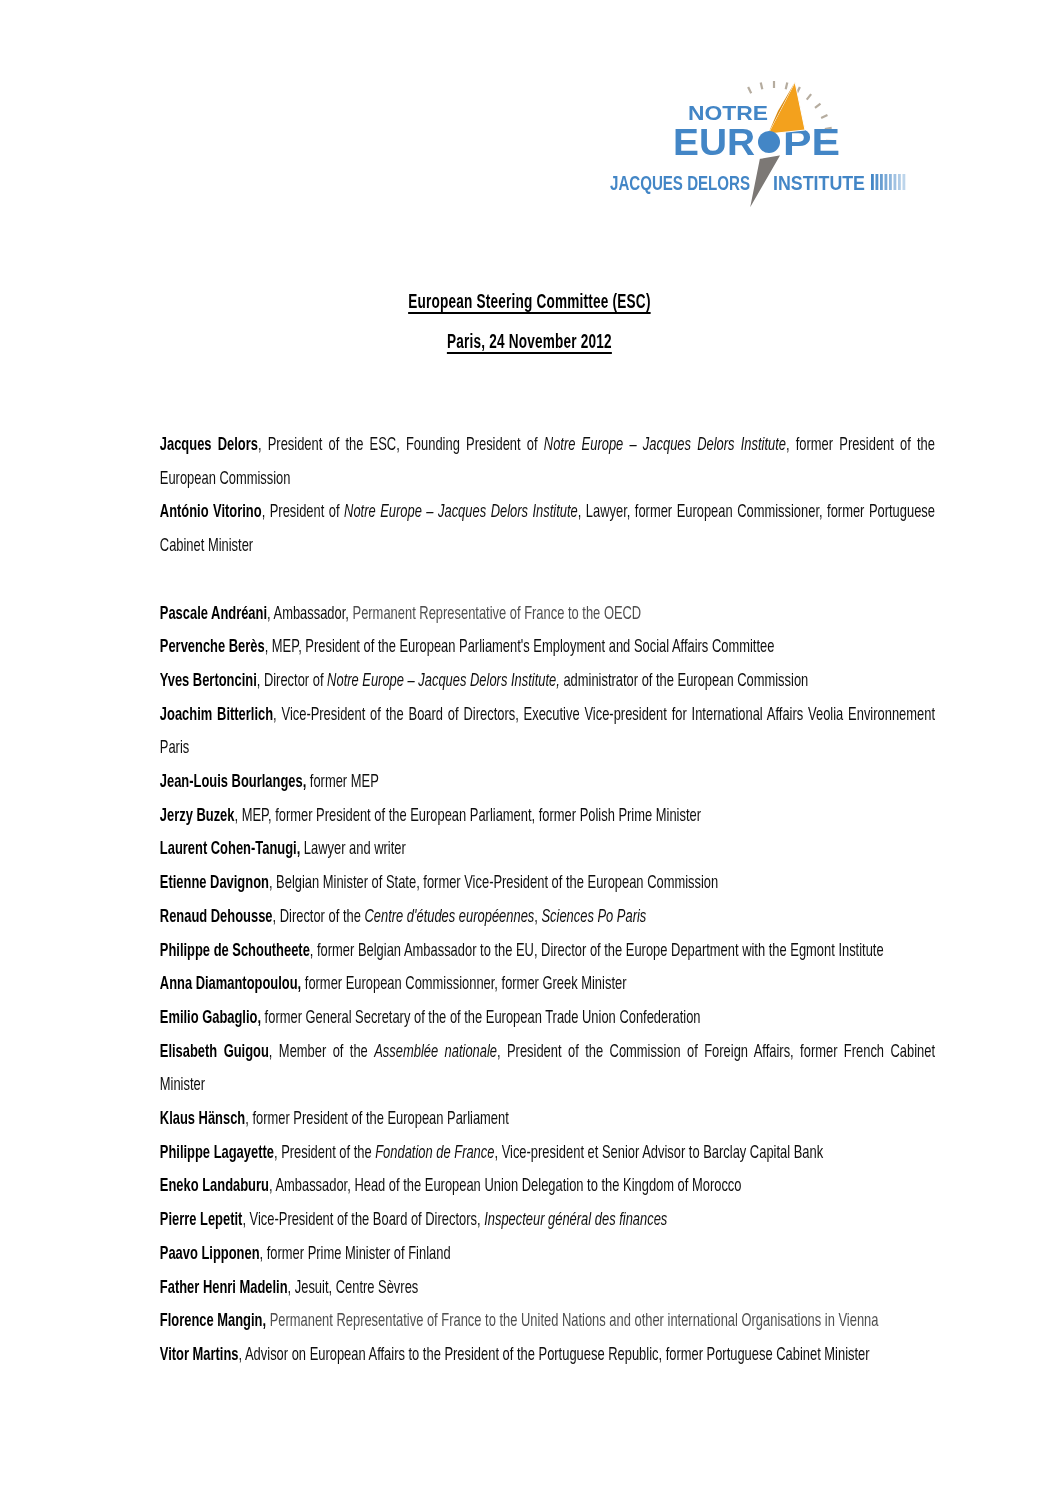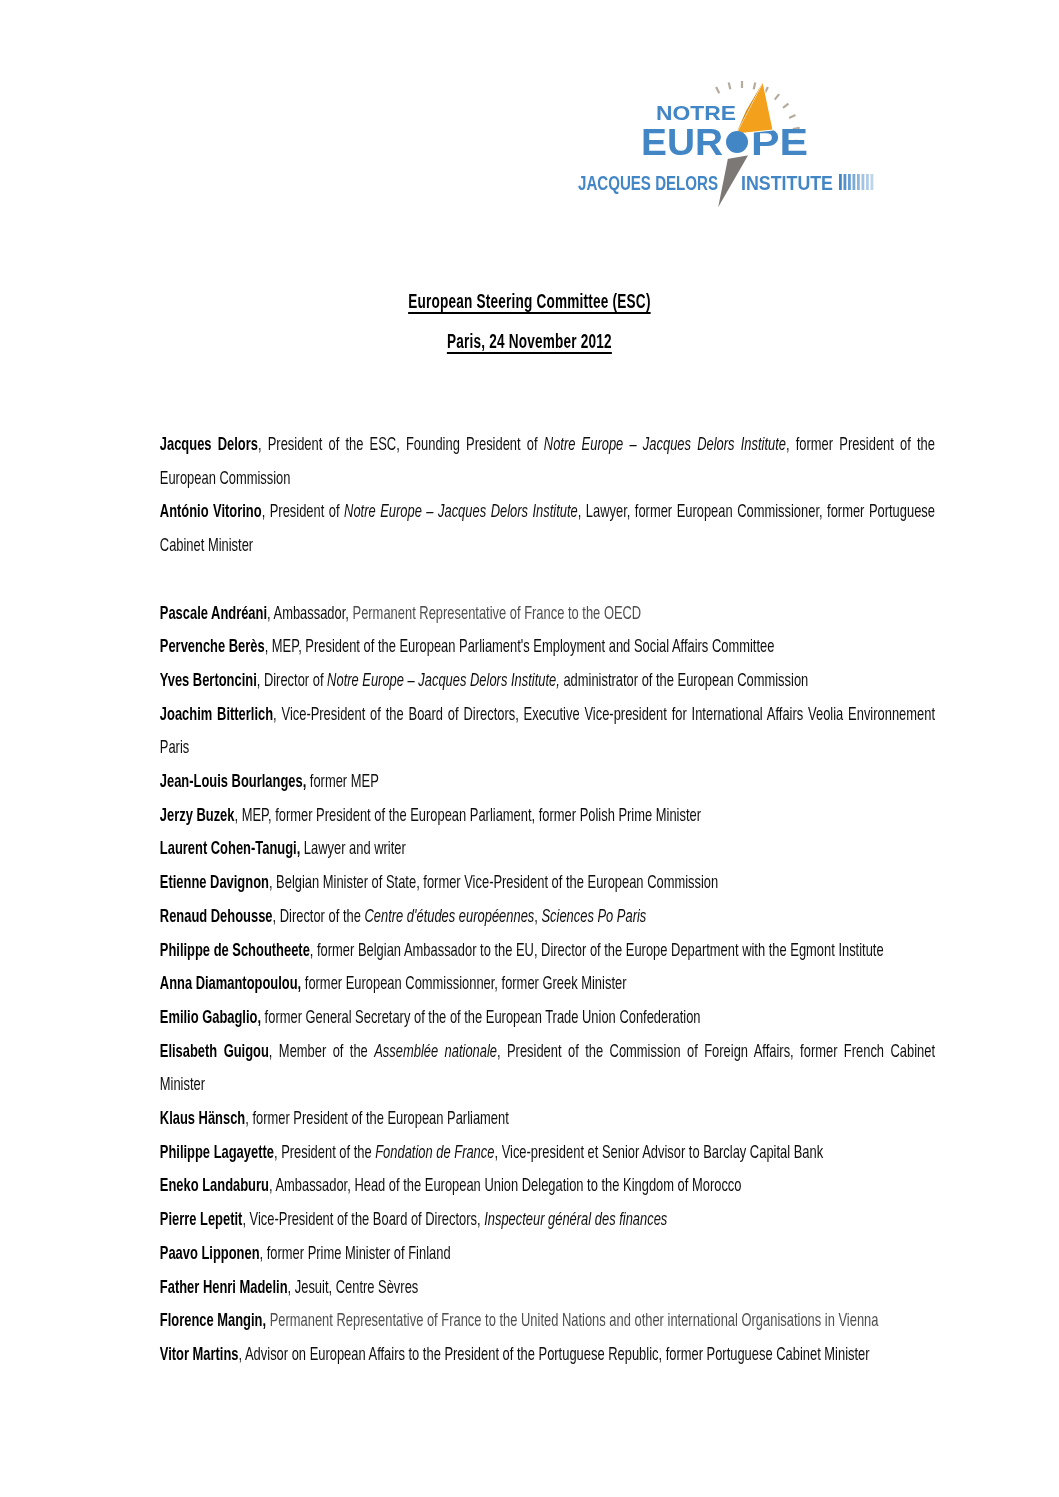--- a/index.html
+++ b/index.html
@@ -10,21 +10,21 @@
     color: #0f0f0f;
   }
   .page {
     position: relative;
     width: 1059px; height: 1497px;
     background: #ffffff;
     overflow: hidden;
   }
   .logo {
     position: absolute;
-    left: 574px; top: 80px;
+    left: 606px; top: 80px;
     width: 302px; height: 140px;
   }
   
   .scalewrap {
     position: absolute;
     left: 0; top: 0;
     width: 1557px; height: 1497px;
     transform: scaleX(0.68);
     transform-origin: 0 0;
   }

